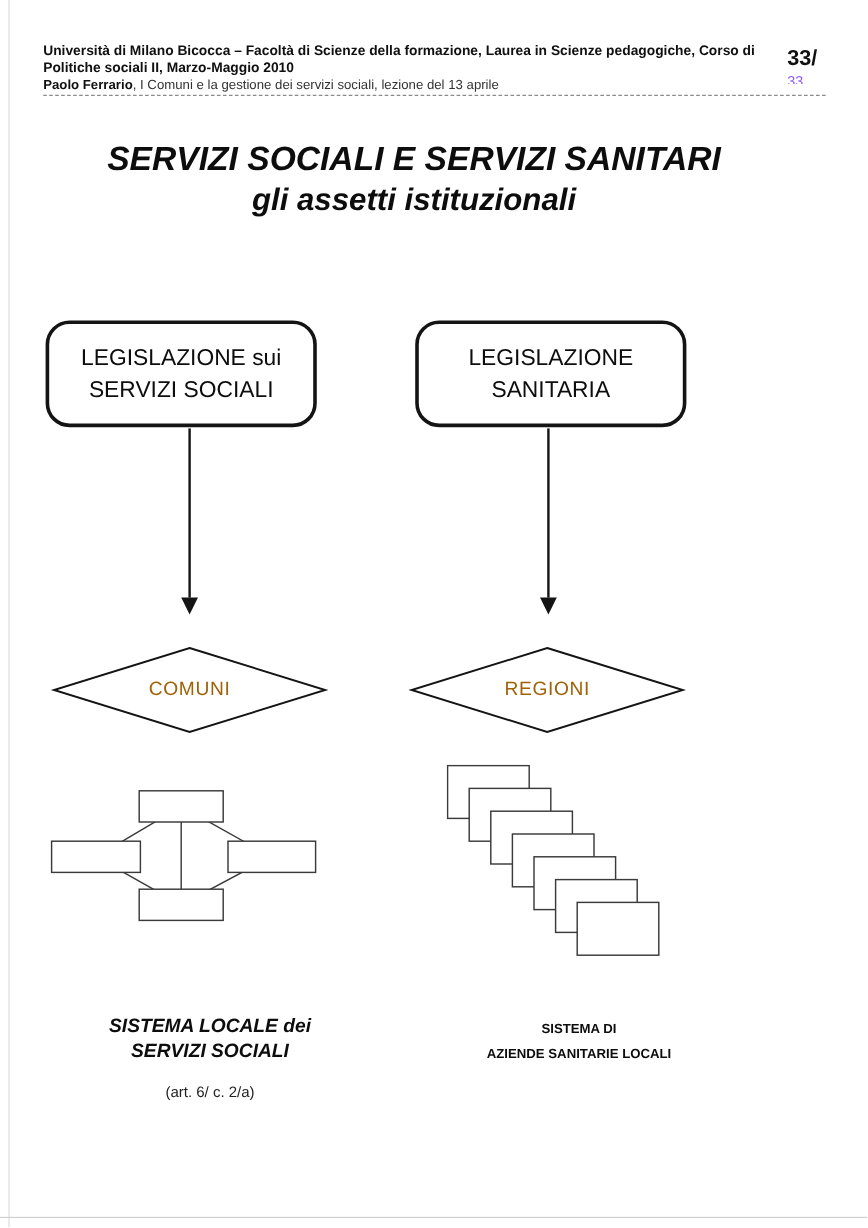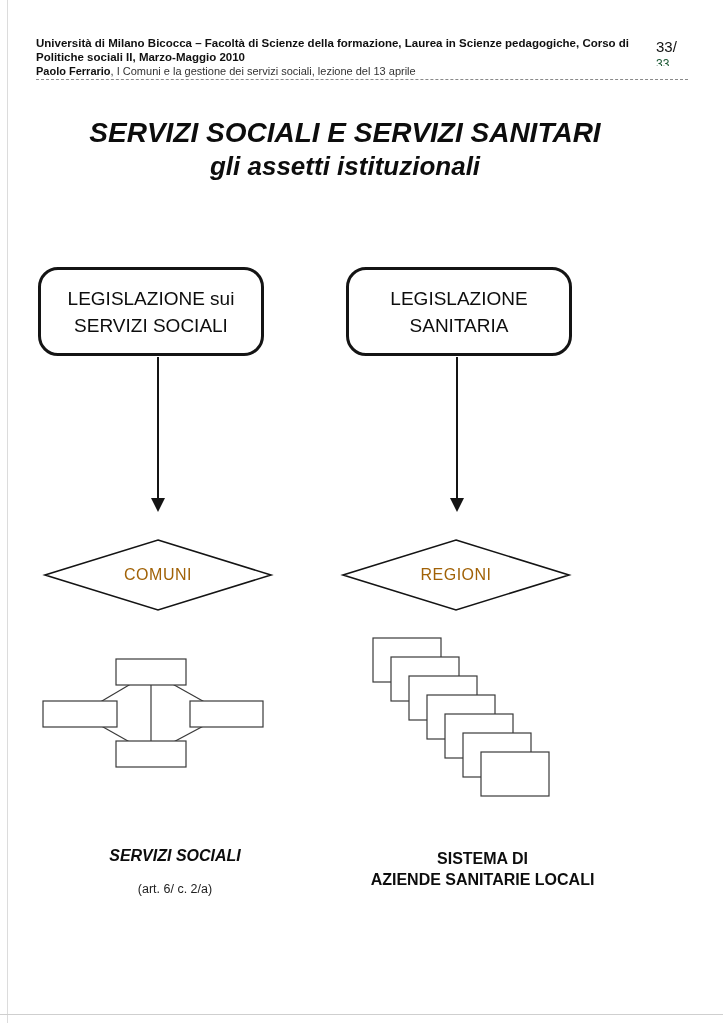--- a/index.html
+++ b/index.html
@@ -17,22 +17,22 @@
   .edge-left { position: absolute; left: 7px; top: 0; width: 1px; height: 1023px; background: #dcdcdc; }
   .edge-bottom { position: absolute; left: 0; top: 1014px; width: 723px; height: 1px; background: #cfcfcf; }
 
   
   .header-text { position: absolute; left: 36px; top: 37px; width: 600px; }
   .h1 { font-size: 11.5px; font-weight: bold; line-height: 13.5px; color: #101010; }
   .h2 { font-size: 11px; line-height: 13px; margin-top: 1px; color: #333; }
   .h2-author { font-weight: bold; color: #101010; }
 
   .pagenum-wrap { position: absolute; left: 656px; top: 38px; width: 50px; }
-  .pagenum { font-size: 15px; font-weight: normal; color: #111; }
-  .pagenum-clip { font-size: 12px; color: #14532d; height: 9px; overflow: hidden; margin-top: 2px; }
+  .pagenum { font-size: 18px; font-weight: bold; color: #111; }
+  .pagenum-clip { font-size: 12px; color: #8b5cf6; height: 9px; overflow: hidden; margin-top: 2px; }
 
   .divider {
     position: absolute; left: 36px; top: 79px; width: 652px; height: 0;
     border-top: 1px dashed #8a8a8a;
   }
 
   
   .title {
     position: absolute; left: 0; top: 116px; width: 690px;
     text-align: center; font-style: italic; font-weight: bold;
@@ -76,21 +76,21 @@
 
   
   .network { position: absolute; left: 40px; top: 648px; }
   .stack { position: absolute; left: 372px; top: 637px; }
 
   
   .caption { position: absolute; text-align: center; color: #0d0d0d; }
   .left-caption { left: 40px; top: 845px; width: 270px; }
   .right-caption { left: 335px; top: 848px; width: 295px; }
   .cap-bold-italic { font-size: 16px; font-weight: bold; font-style: italic; line-height: 21px; }
-  .cap-bold { font-size: 16px; font-weight: bold; line-height: 21px; }
+  .cap-bold { font-size: 11px; font-weight: bold; line-height: 21px; }
   .cap-small { font-size: 12.5px; line-height: 16px; margin-top: 15px; color: #222; }
 </style>
 </head>
 <body>
 
 <div class="page">
 
   <div class="edge-left"></div>
   <div class="edge-bottom"></div>
 
@@ -167,20 +167,21 @@
       <rect x="19" y="20" width="68" height="44"></rect>
       <rect x="37" y="39" width="68" height="44"></rect>
       <rect x="55" y="58" width="68" height="44"></rect>
       <rect x="73" y="77" width="68" height="44"></rect>
       <rect x="91" y="96" width="68" height="44"></rect>
       <rect x="109" y="115" width="68" height="44"></rect>
     </g>
   </svg>
 
   <div class="caption left-caption">
+    <div class="cap-bold-italic">SISTEMA LOCALE dei</div>
     <div class="cap-bold-italic">SERVIZI SOCIALI</div>
     <div class="cap-small">(art. 6/ c. 2/a)</div>
   </div>
 
   <div class="caption right-caption">
     <div class="cap-bold">SISTEMA DI</div>
     <div class="cap-bold">AZIENDE SANITARIE LOCALI</div>
   </div>
 
 </div>

